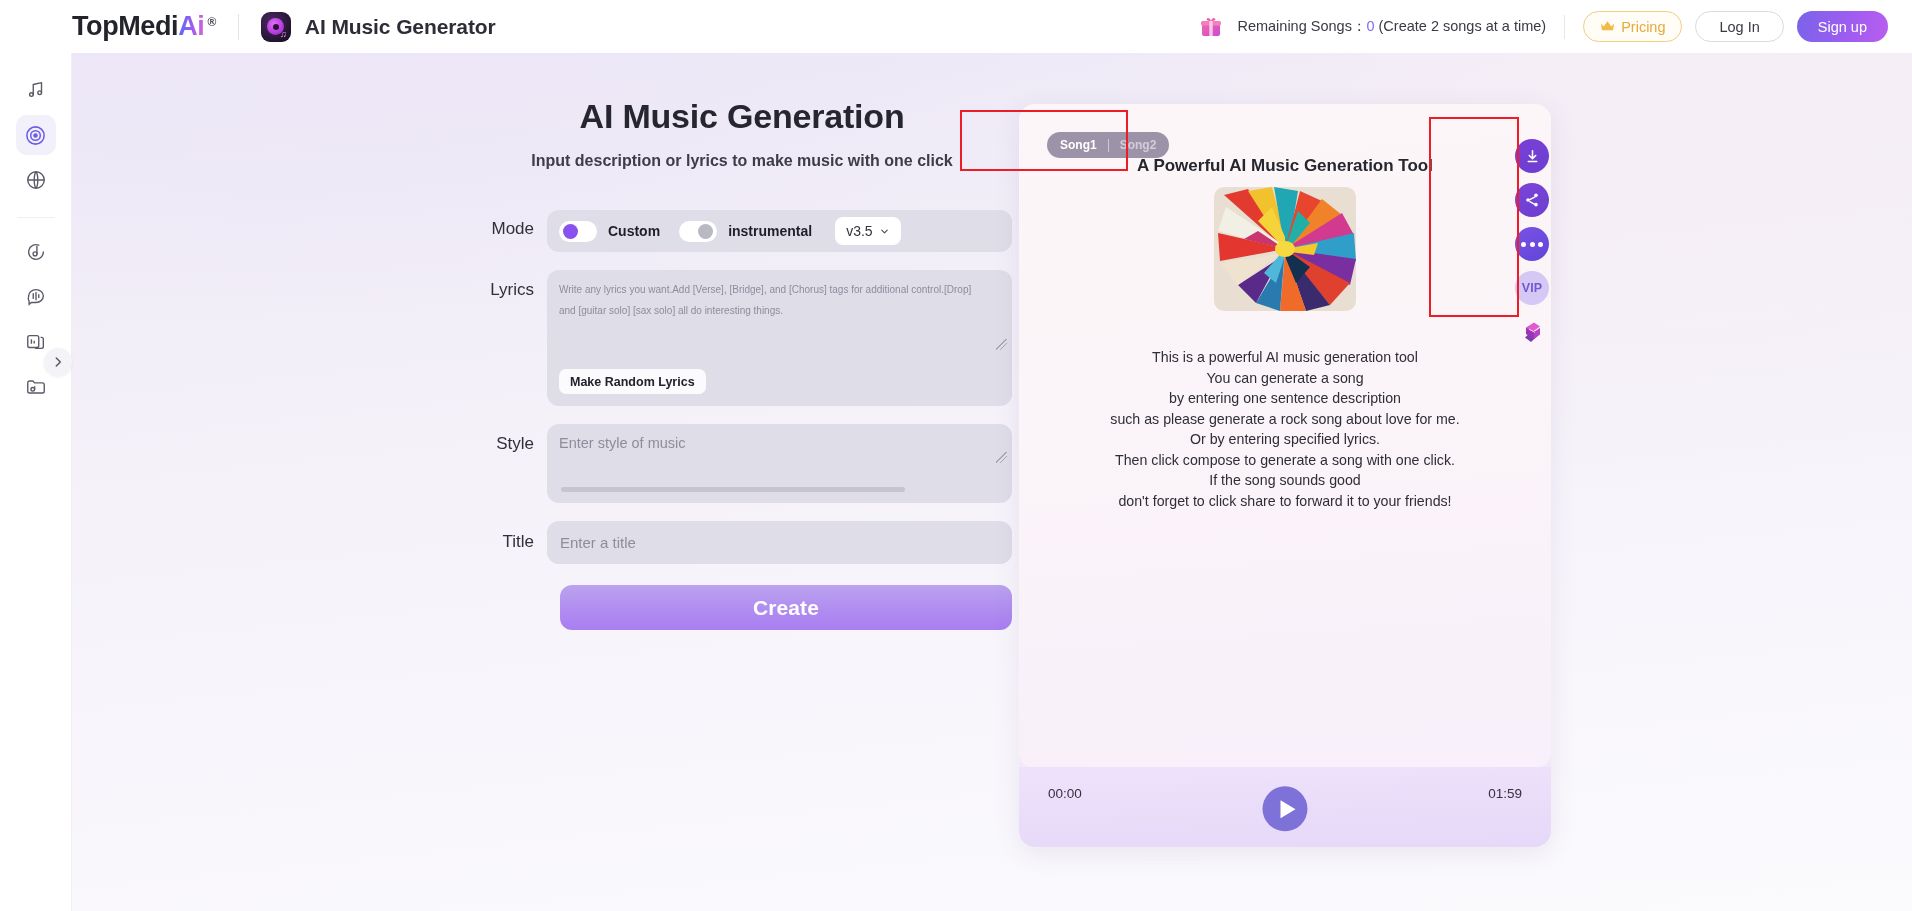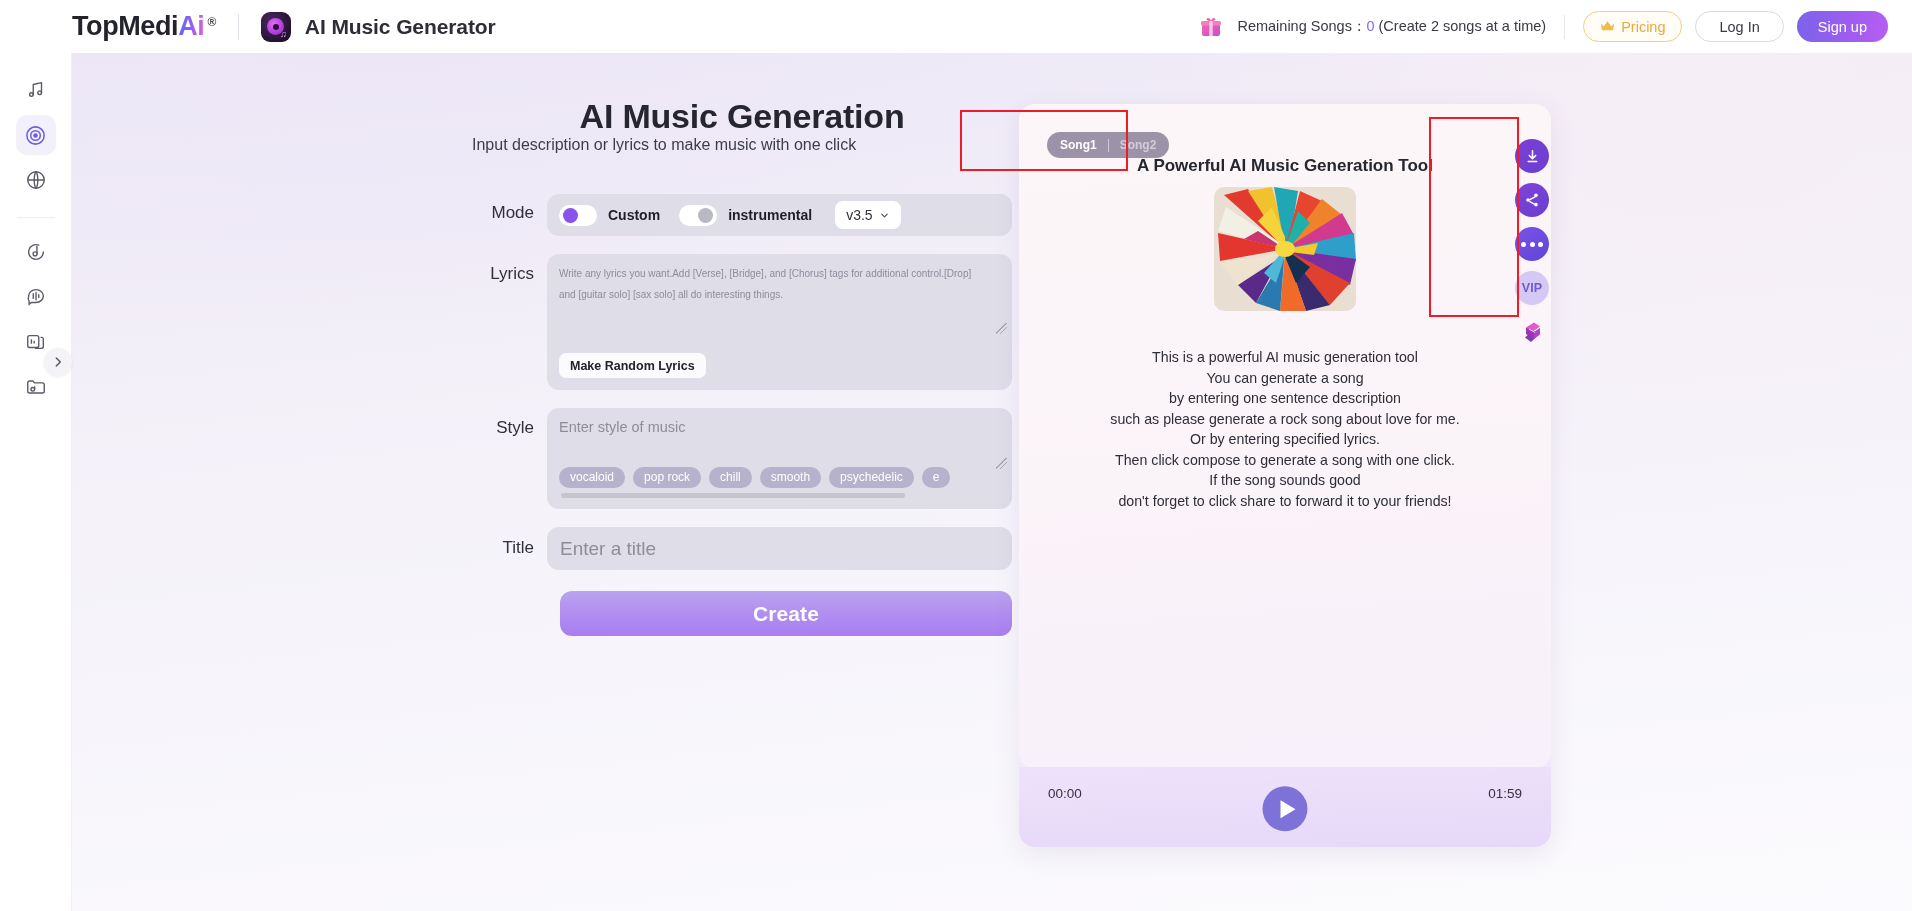--- a/index.html
+++ b/index.html
@@ -153,22 +153,22 @@
   #form-col {
     position: absolute; left: 400px; top: 0;
     width: 540px;
   }
   .page-title {
     text-align: center; margin-top: 44px;
     font-size: 34px; font-weight: 700; color: #262630;
     letter-spacing: -0.2px;
   }
   .page-sub {
-    text-align: left; 
-    font-size: 16px; color: #3d3d48;
+    text-align: center; margin-top: 16px;
+    font-size: 16px; color: #3d3d48; font-weight: bold;
   }
 
   .row {
     display: flex; align-items: flex-start;
     margin-top: 18px;
   }
   .row-label {
     width: 75px; text-align: right;
     font-size: 17px; color: #30303a;
     padding-right: 13px; padding-top: 10px;
@@ -256,21 +256,21 @@
   }
   .tag-scrollbar::after {
     content: ""; position: absolute; left: 2px; top: 0;
     width: 78%; height: 5px; border-radius: 3px; background: #c5c4cf;
   }
 
   
   .title-field {
     height: 43px; display: flex; align-items: center; padding: 0 13px;
   }
-  .title-placeholder { font-size: 19px; color: #8f8c9c; }
+  .title-placeholder { font-size: 15px; color: #8f8c9c; }
 
   .btn-create {
     margin: 21px 0 0 88px;
     width: 452px; height: 45px; border-radius: 12px;
     border: none;
     background: linear-gradient(180deg, #bba3ef 0%, #b18ef0 50%, #a97ef0 100%);
     color: #ffffff; font-size: 21px; font-weight: 700;
     cursor: pointer; font-family: "Liberation Sans", sans-serif;
     letter-spacing: 0.1px;
   }
@@ -522,28 +522,20 @@
         <button class="btn-random">Make Random Lyrics</button>
       </div>
     </div>
 
     
     <div class="row">
       <div class="row-label">Style</div>
       <div class="field style-field">
         <div class="style-placeholder">Enter style of music</div>
         <div class="resize-grip" style="bottom:40px;"></div>
-        <div class="tag-row" id="tag-row">
-            <div class="tag">vocaloid</div>
-            <div class="tag">pop rock</div>
-            <div class="tag">chill</div>
-            <div class="tag">smooth</div>
-            <div class="tag">psychedelic</div>
-            <div class="tag">e</div>
-          </div>
         <div class="tag-scrollbar"></div>
       </div>
     </div>
 
     
     <div class="row">
       <div class="row-label" style="padding-top:11px;">Title</div>
       <div class="field title-field">
         <span class="title-placeholder">Enter a title</span>
       </div>

